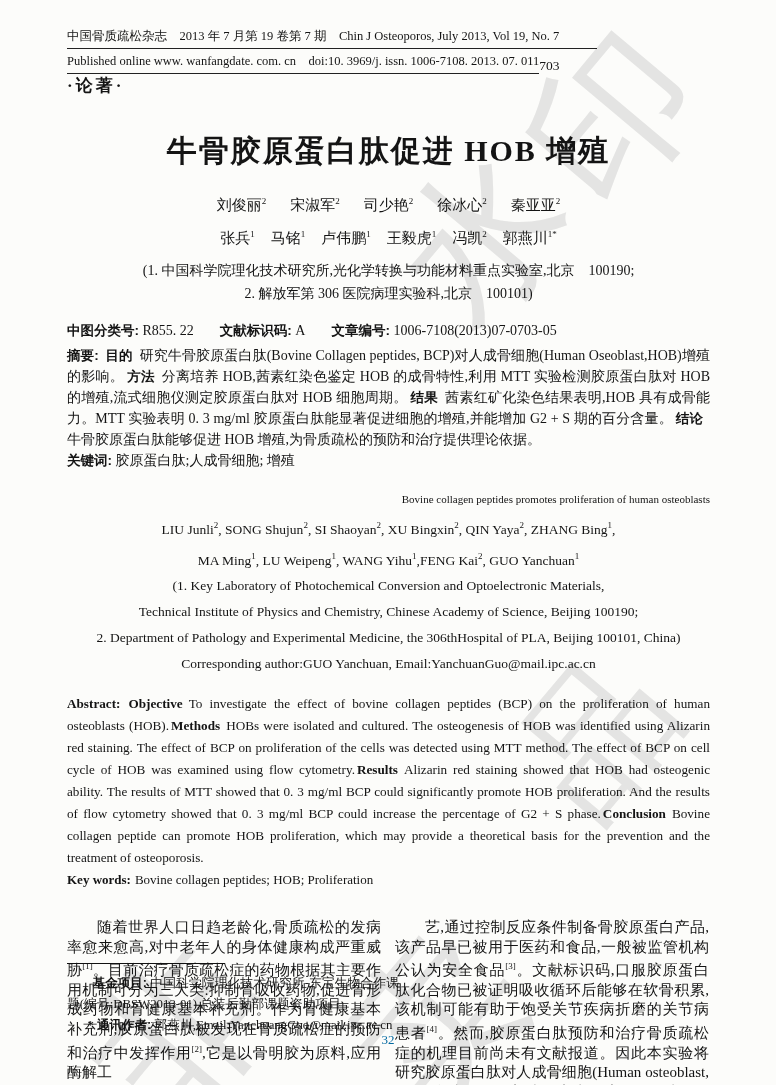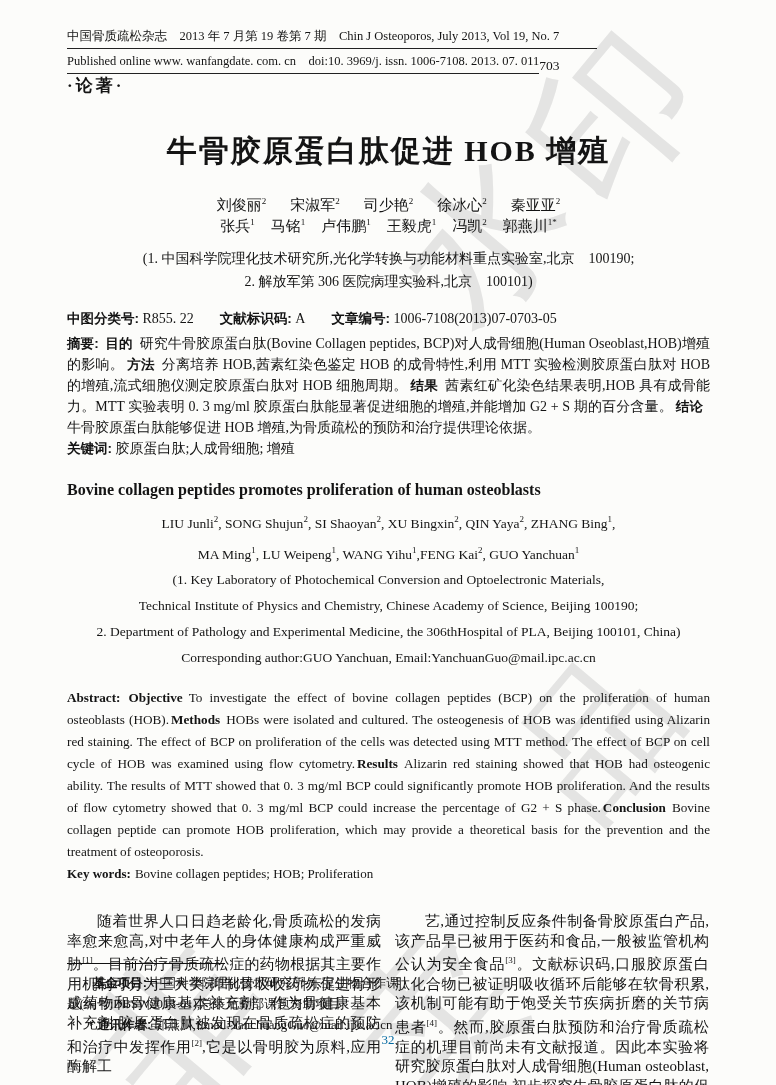--- a/index.html
+++ b/index.html
@@ -48,36 +48,36 @@
   
   .title{
     text-align:center;
     font-size:30px;
     font-weight:bold;
     letter-spacing:2px;
     margin-top:34px;
   }
   .authors{display:flex;justify-content:center;column-gap:24px;font-size:15px;}
   .authors.r1{margin-top:24px;}
-  .authors.r2{margin-top:2px;gap:16px;}
+  .authors.r2{margin-top:14px;gap:16px;}
   sup{font-size:9px;}
   .affil{text-align:center;font-size:14px;line-height:23px;margin-top:11px;}
   .affil div{margin:0;}
   
   .meta{font-size:14px;margin-top:17px;}
   .meta b{font-family:"Liberation Sans", sans-serif;font-weight:bold;font-size:13.5px;}
   .meta .gap{display:inline-block;width:26px;}
   .abs{
     font-size:14px;line-height:21px;text-align:justify;margin:5px 0 0 0;
   }
   .abs b, .kw b{font-family:"Liberation Sans", sans-serif;font-size:13.5px;}
   .abs .rh{margin:0 7px 0 3px;}
   .kw{font-size:14px;margin:0;line-height:21px;}
   
-  .en-title{text-align:left;font-weight:bold;font-size:16px;margin-top:22px;}
+  .en-title{text-align:right;font-weight:normal;font-size:11px;margin-top:22px;}
   .en-line{text-align:center;font-size:13.5px;line-height:26px;}
   .en-block{margin-top:7px;}
   .sep{white-space:pre;}
   .en-abs{font-size:13.2px;line-height:22px;text-align:justify;margin:16px 0 0 0;}
   .en-abs b{margin:0 6px 0 2px;}
   .en-abs b.first{margin-left:0;}
   .en-kw{font-size:13px;line-height:22px;margin:0;}
   .en-kw b{margin-right:4px;}
   
   .bodycols{display:flex;column-gap:14px;margin-top:27px;}

